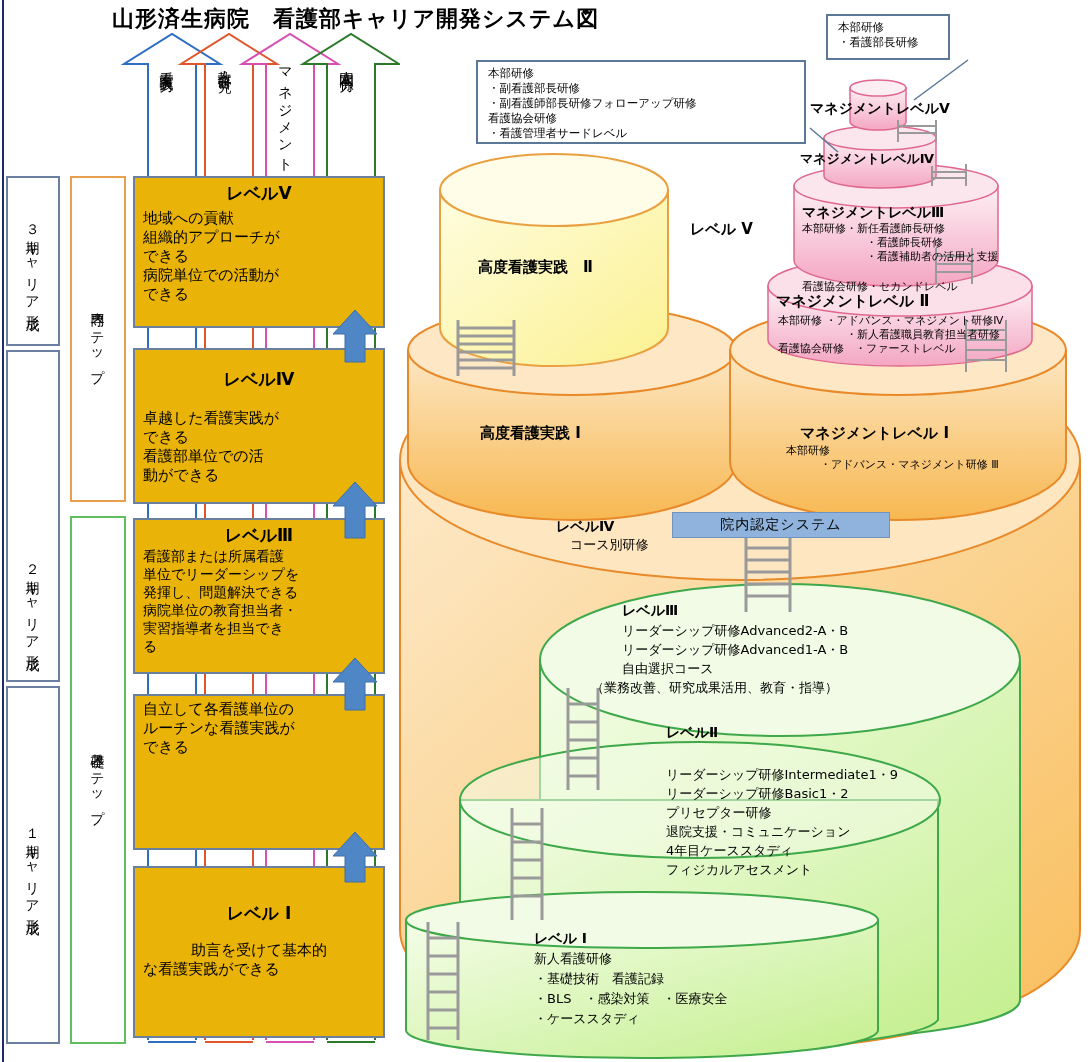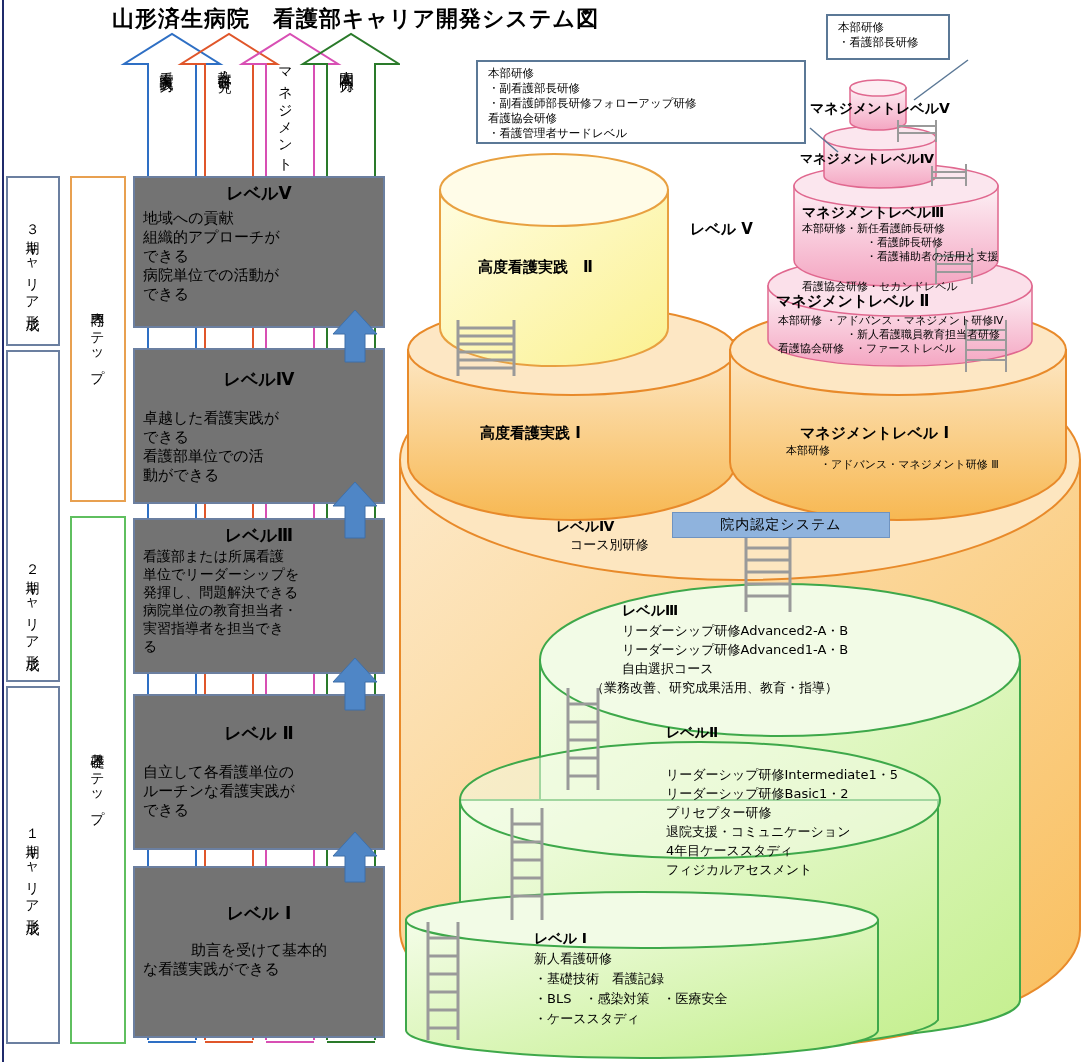--- a/index.html
+++ b/index.html
@@ -4,21 +4,21 @@
 <style>
   html, body { margin:0; padding:0; background:#ffffff; }
   body { width:1088px; height:1062px; position:relative; overflow:hidden;
          font-family:"DejaVu Sans", sans-serif; color:#000; }
   .abs { position:absolute; }
   .left-border { position:absolute; left:2px; top:0; width:2px; height:1062px; background:#1f2a6b; }
   .title { left:112px; top:4px; font-size:22px; font-weight:bold; letter-spacing:1px; white-space:nowrap; }
   .vtext { writing-mode:vertical-rl; text-orientation:upright; font-size:14px; letter-spacing:2px; line-height:1; }
   .period-box { position:absolute; border:2px solid #6b7fa0; background:#fff; display:flex; align-items:center; justify-content:center; }
   .step-box { position:absolute; border:2px solid; background:#fff; display:flex; align-items:center; justify-content:center; }
-  .level-box { position:absolute; left:133px; width:252px; border:2px solid #6b7fa0; background:#737373; box-sizing:border-box; padding:4px 8px; }
+  .level-box { position:absolute; left:133px; width:252px; border:2px solid #6b7fa0; background:#eab308; box-sizing:border-box; padding:4px 8px; }
   .level-box .lh { text-align:center; font-weight:bold; font-size:17px; margin-bottom:4px; }
   .level-box .ld { font-size:15px; line-height:19px; }
   .callout { position:absolute; border:2px solid #5b7896; background:#fff; font-size:11.5px; line-height:15px; padding:4px 10px; box-sizing:border-box; }
   .label { position:absolute; white-space:nowrap; }
   .bold { font-weight:bold; }
   .small { font-size:11px; line-height:14px; }
   .med { font-size:13px; line-height:18px; }
   .cert { position:absolute; left:672px; top:512px; width:216px; height:24px; background:#8fb3dd; border:1px solid #6f93c0; font-size:14px; display:flex; align-items:center; justify-content:center; letter-spacing:1px; }
 </style>
 </head>
@@ -88,21 +88,20 @@
 <div class="level-box" style="top:518px;height:156px;">
   <div class="lh" style="margin-bottom:0">レベルⅢ</div>
   <div class="ld" style="font-size:14px;line-height:18px">看護部または所属看護</div>
   <div class="ld" style="font-size:14px;line-height:18px">単位でリーダーシップを</div>
   <div class="ld" style="font-size:14px;line-height:18px">発揮し、問題解決できる</div>
   <div class="ld" style="font-size:14px;line-height:18px">病院単位の教育担当者・</div>
   <div class="ld" style="font-size:14px;line-height:18px">実習指導者を担当でき</div>
   <div class="ld" style="font-size:14px;line-height:18px">る</div>
 </div>
 <div class="level-box" style="top:694px;height:156px;">
-  <div class="lh" style="margin:22px 0 18px">レベル Ⅱ</div>
   <div class="ld">自立して各看護単位の</div>
   <div class="ld">ルーチンな看護実践が</div>
   <div class="ld">できる</div>
 </div>
 <div class="level-box" style="top:866px;height:172px;">
   <div class="lh" style="margin:30px 0 16px">レベル Ⅰ</div>
   <div class="ld" style="text-align:center">助言を受けて基本的</div>
   <div class="ld" style="text-align:left">な看護実践ができる</div>
 </div>
 
@@ -307,21 +306,21 @@
 <div class="label med" style="left:570px;top:536px;">コース別研修</div>
 <div class="cert">院内認定システム</div>
 
 <div class="label bold" style="left:622px;top:602px;font-size:14px;">レベルⅢ</div>
 <div class="label med" style="left:622px;top:622px;">リーダーシップ研修Advanced2-A・B</div>
 <div class="label med" style="left:622px;top:641px;">リーダーシップ研修Advanced1-A・B</div>
 <div class="label med" style="left:622px;top:660px;">自由選択コース</div>
 <div class="label med" style="left:591px;top:679px;">（業務改善、研究成果活用、教育・指導）</div>
 
 <div class="label bold" style="left:666px;top:724px;font-size:14px;">レベルⅡ</div>
-<div class="label med" style="left:666px;top:766px;">リーダーシップ研修Intermediate1・5</div>
+<div class="label med" style="left:666px;top:766px;">リーダーシップ研修Intermediate1・9</div>
 <div class="label med" style="left:666px;top:785px;">リーダーシップ研修Basic1・2</div>
 <div class="label med" style="left:666px;top:804px;">プリセプター研修</div>
 <div class="label med" style="left:666px;top:823px;">退院支援・コミュニケーション</div>
 <div class="label med" style="left:666px;top:842px;">4年目ケーススタディ</div>
 <div class="label med" style="left:666px;top:861px;">フィジカルアセスメント</div>
 
 <div class="label bold" style="left:534px;top:930px;font-size:14px;">レベル Ⅰ</div>
 <div class="label med" style="left:534px;top:950px;">新人看護研修</div>
 <div class="label med" style="left:534px;top:970px;">・基礎技術　看護記録</div>
 <div class="label med" style="left:534px;top:990px;">・BLS　・感染対策　・医療安全</div>

